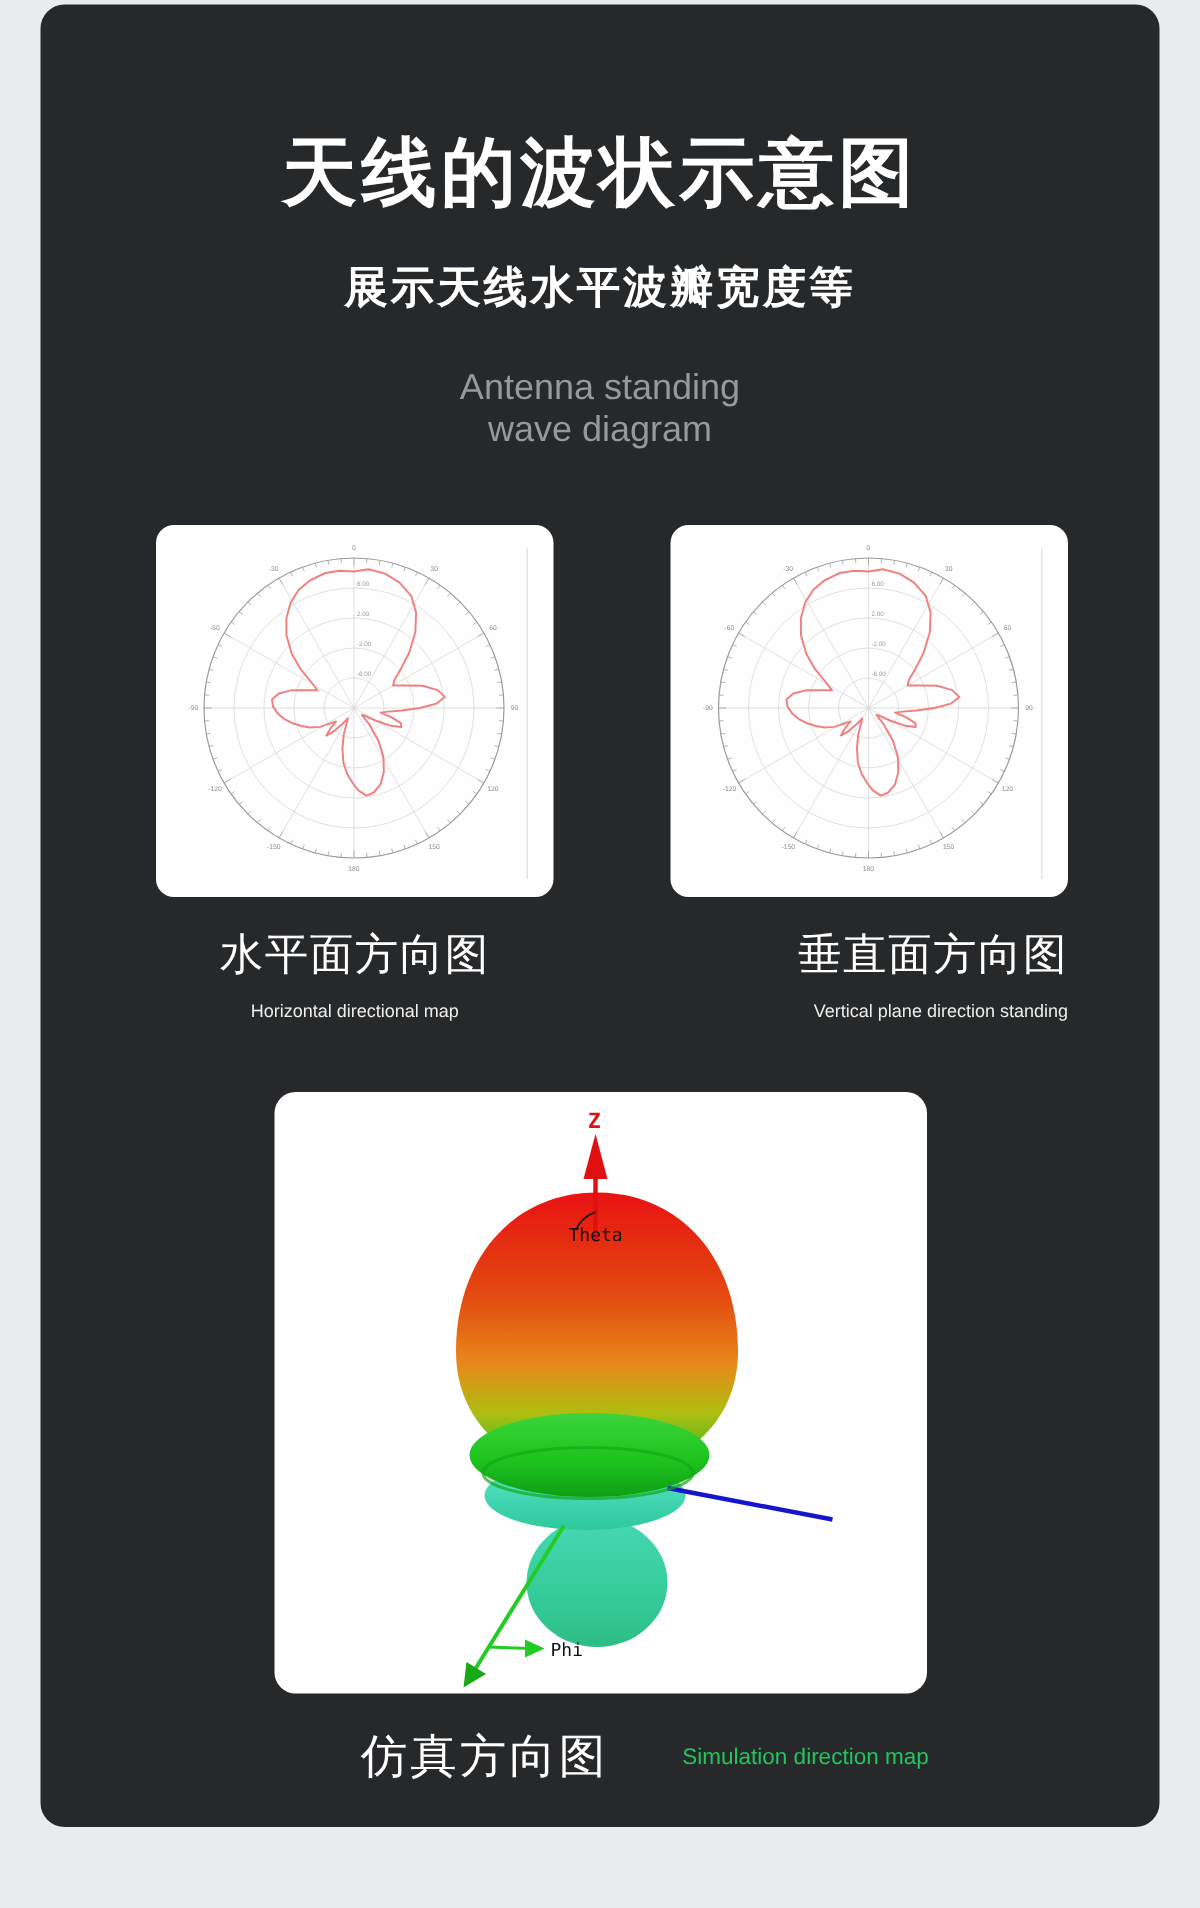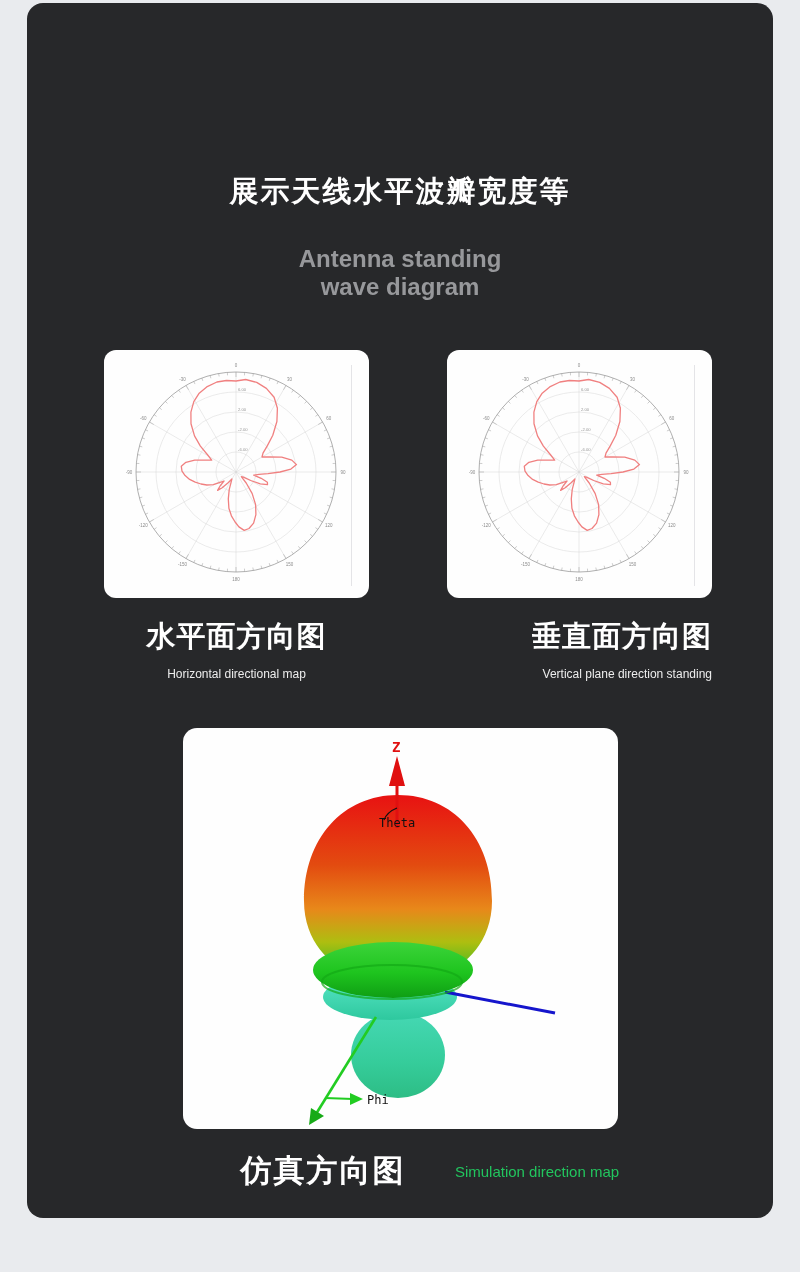--- a/index.html
+++ b/index.html
@@ -18,63 +18,64 @@
     text-align:center;color:#ffffff;font-size:50px;font-weight:700;
     letter-spacing:3px;margin:0;
   }
   .subtitle{
     position:absolute;top:169px;left:0;width:100%;
     text-align:center;color:#ffffff;font-size:29px;font-weight:700;
     letter-spacing:2px;margin:0;font-family:Liberation Mono, monospace;
   }
   .en-sub{
     position:absolute;top:242px;left:0;width:100%;
-    text-align:center;color:#97989b;font-size:24px;line-height:28px;font-weight:bold;
+    text-align:center;color:#97989b;font-size:24px;line-height:28px;
   }
   .plot-card{
     position:absolute;top:347px;width:265px;height:248px;
     background:#fefefe;border-radius:12px;
   }
   .plot-card.left{left:77px;}
   .plot-card.right{left:420px;}
   .edge-line{
     position:absolute;right:17px;top:15px;bottom:12px;width:1px;
     background:#e4e4e7;
   }
   .label-block{
     position:absolute;top:614px;width:265px;text-align:center;
   }
   .label-block.left{left:77px;}
   .label-block.right{left:420px;text-align:right;}
   .label-cn{
-    color:#ffffff;font-size:29px;font-weight:700;letter-spacing:1px;
+    color:#ffffff;font-size:29px;font-weight:400;letter-spacing:1px;
   }
   .label-en{
     margin-top:10px;color:#ededed;font-size:12px;
   }
   .sim-card{
     position:absolute;left:156px;top:725px;width:435px;height:401px;
     background:#fefefe;border-radius:14px;overflow:hidden;
   }
   .sim-label-cn{
     position:absolute;left:156px;top:1147px;width:280px;text-align:center;
-    color:#ffffff;font-size:31px;font-weight:700;letter-spacing:2px;
+    color:#ffffff;font-size:31px;font-weight:400;letter-spacing:2px;
   }
   .sim-label-en{
     position:absolute;left:380px;top:1160px;width:260px;text-align:center;
     color:#22c55e;font-size:15px;
   }
   svg text{font-family:"Liberation Sans",sans-serif;}
   .mono-label{font-family:"DejaVu Sans Mono",monospace;}
 </style>
 </head>
 <body>
 
 <div class="panel">
 
+  <h1 class="title">天线的波状示意图</h1>
   <h2 class="subtitle">展示天线水平波瓣宽度等</h2>
   <div class="en-sub">
     <div>Antenna standing</div>
     <div>wave diagram</div>
   </div>
 
   <div class="plot-card left">
     <svg width="265" height="248" viewBox="0 0 265 248">
         <circle cx="132" cy="122" r="80" fill="none" stroke="#dddddd" stroke-width="0.6"></circle>
         <text x="134" y="40.5" font-size="4.2" fill="#9a9a9a">6.00</text>

